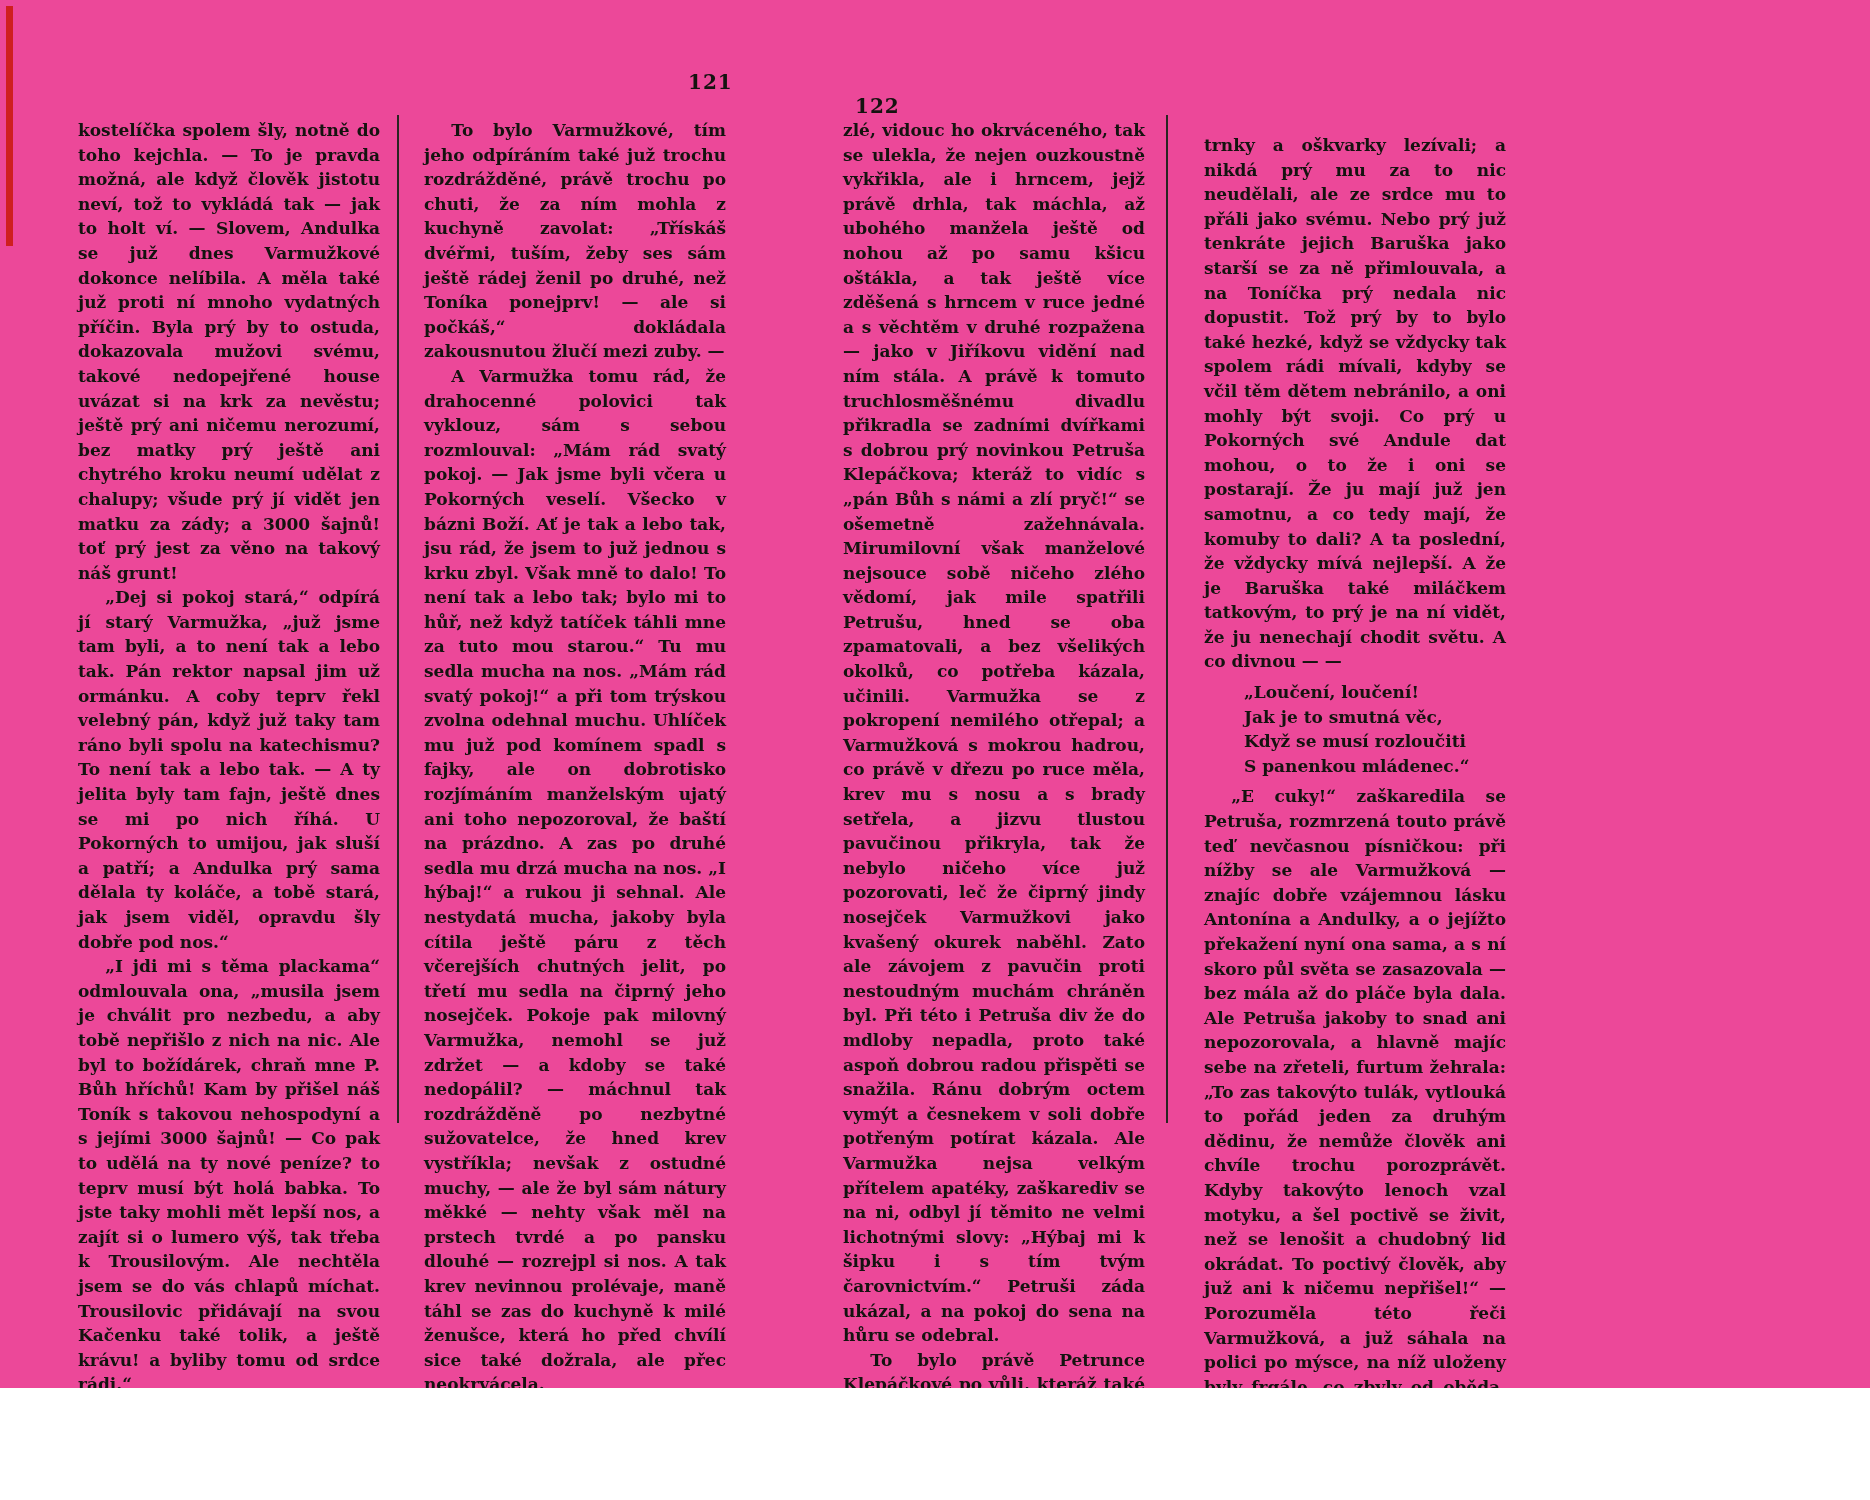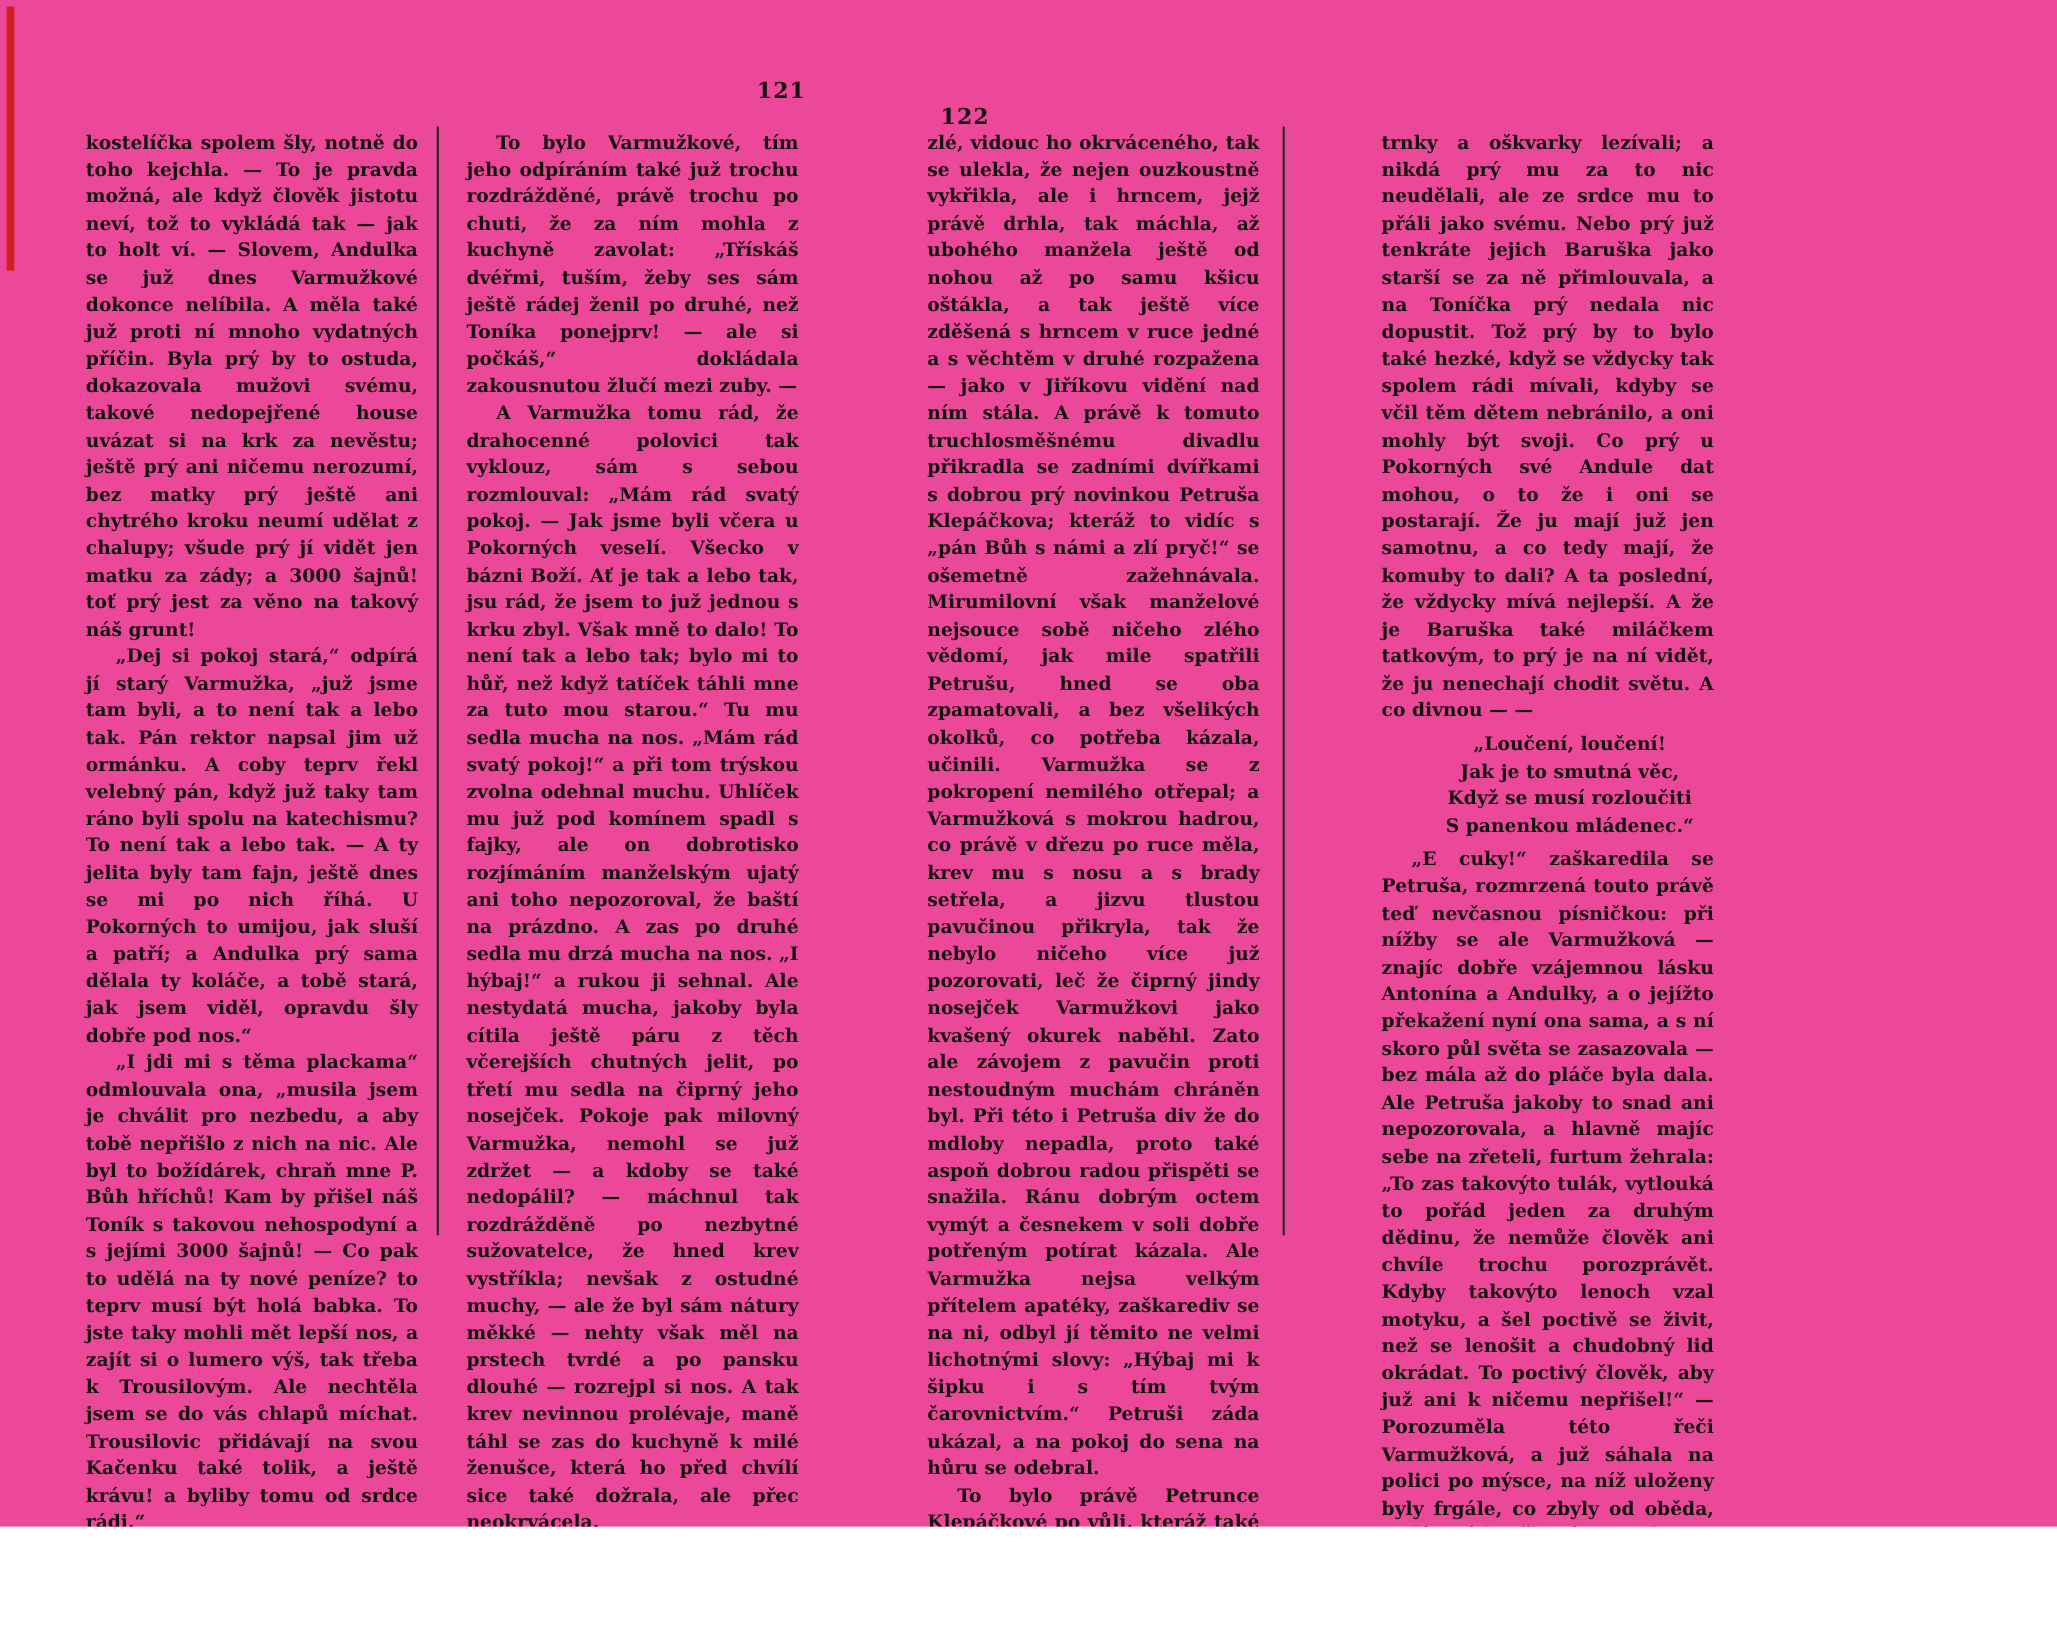--- a/index.html
+++ b/index.html
@@ -34,38 +34,38 @@
     top: 118px;
     width: 302px;
     font-size: 17px;
     line-height: 24.6px;
     font-weight: bold;
     text-align: justify;
   }
   .c1 { left: 78px; }
   .c2 { left: 424px; }
   .c3 { left: 843px; }
-  .c4 { left: 1256px; }
+  .c4 { left: 1204px; margin-top: 15px; }
   .rule {
     position: absolute;
     top: 115px;
     width: 2px;
     height: 1008px;
     background: #2a2622;
   }
   .r1 { left: 397px; }
   .r2 { left: 1166px; }
   p.para {
     margin: 0;
     text-indent: 1.6em;
   }
   p.para.noindent { text-indent: 0; }
   p.para.verse {
     text-indent: 0;
-    text-align: center;
+    text-align: left;
     white-space: pre-line;
     margin: 6px 0 6px 40px;
   }
 </style>
 </head>
 <body>
 
 <div class="spread">
 
   <div class="red-mark"></div>

